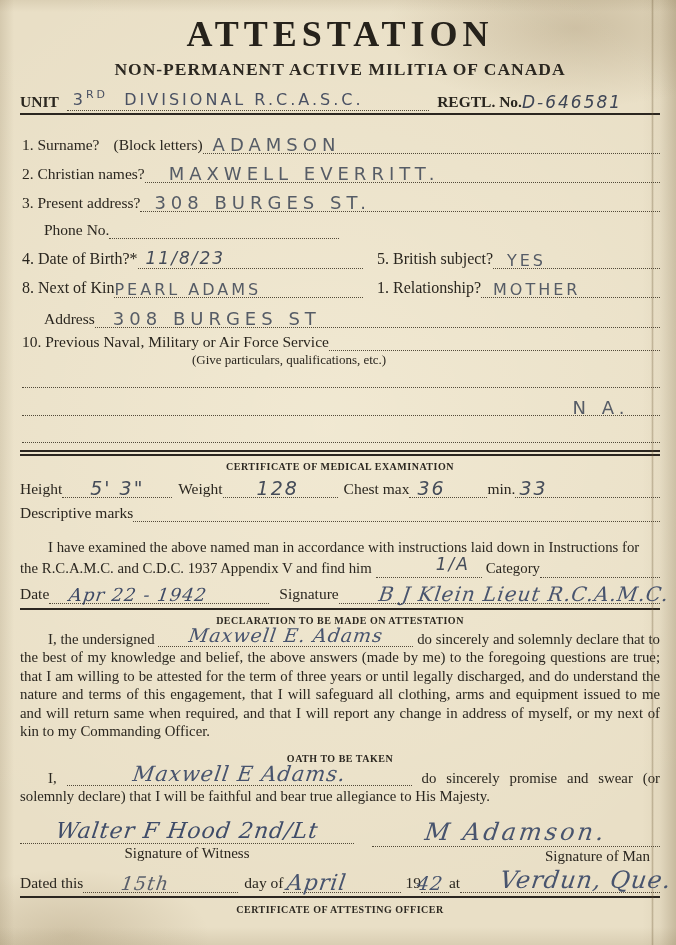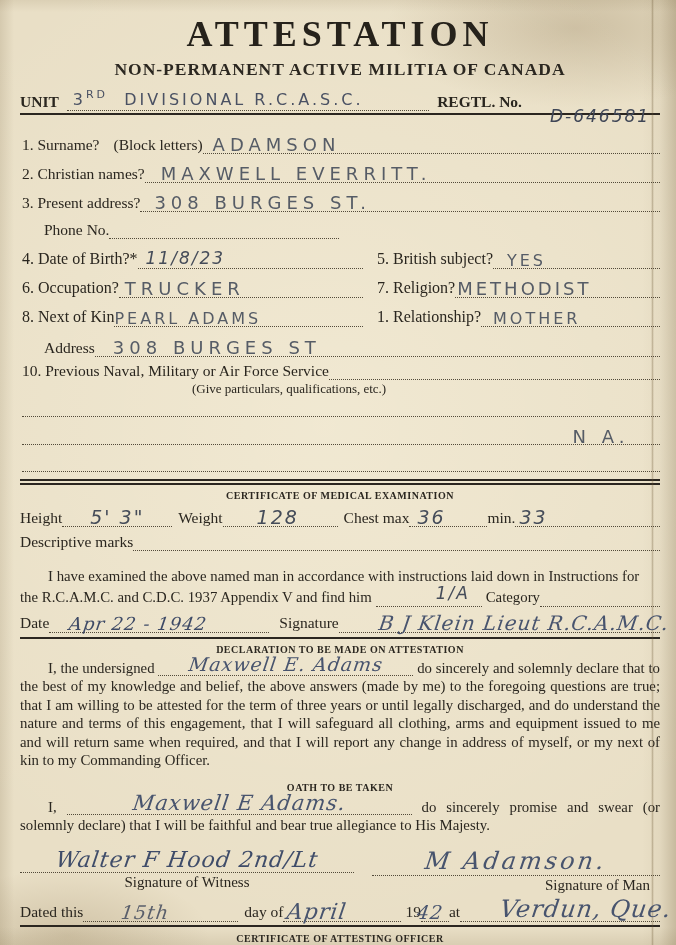--- a/index.html
+++ b/index.html
@@ -91,37 +91,37 @@
   <div class="title">ATTESTATION</div>
   <div class="subtitle">NON-PERMANENT ACTIVE MILITIA OF CANADA</div>
 
   <div class="row" style="margin-top:10px;">
     <span class="lbl" style="font-weight:bold;">UNIT</span>
     <span class="fill" style="margin:0 8px;">
       <span class="hand" style="top:-1px; left:6px; color:#4a5163;"><span>3</span><span style="font-size:11px; vertical-align:7px;">RD</span>&nbsp;&nbsp;<span>DIVISIONAL   R.C.A.S.C.</span></span>
     </span>
     <span class="lbl" style="font-weight:bold;">REGTL. No.</span>
     <span class="fill short" style="width:138px; border-bottom:none;">
-      <span class="handnum" style="top:15px; color:#3f4656;margin-left:28px;">D-646581</span>
+      <span class="handnum" style="top:1px; color:#3f4656;">D-646581</span>
     </span>
   </div>
   <div class="rule" style="margin-top:2px;"></div>
 
   <div style="margin-top:10px; padding-left:2px;">
     <div class="row" style="height:29px;">
       <span class="lbl">1. Surname?</span>
       <span class="lbl" style="margin-left:14px;">(Block letters)</span>
       <span class="fill">
         <span class="hand big" style="left:10px;">ADAMSON</span>
       </span>
     </div>
     <div class="row" style="height:29px;">
       <span class="lbl">2. Christian names?</span>
       <span class="fill">
-        <span class="hand big" style="left:16px;">MAXWELL EVERRITT.</span>
+        <span class="hand big" style="left:24px;">MAXWELL EVERRITT.</span>
       </span>
     </div>
     <div class="row" style="height:29px;">
       <span class="lbl">3. Present address?</span>
       <span class="fill">
         <span class="hand big" style="left:14px;">308 BURGES ST.</span>
       </span>
     </div>
     <div class="row" style="height:27px; padding-left:22px;">
       <span class="lbl">Phone No.</span>
@@ -132,34 +132,20 @@
       <div class="q-item" style="flex:0 0 355px;">
         <span class="lbl">4. Date of Birth?*</span>
         <span class="fill" style="margin-right:14px;">
           <span class="handnum" style="left:8px; top:0;">11/8/23</span>
         </span>
       </div>
       <div class="q-item">
         <span class="lbl">5. British subject?</span>
         <span class="fill">
           <span class="hand" style="left:14px;">YES</span>
-        </span>
-      </div>
-    </div>
-    <div class="cols" style="height:29px;">
-      <div class="q-item" style="flex:0 0 355px;">
-        <span class="lbl">6. Occupation?</span>
-        <span class="fill" style="margin-right:14px;">
-          <span class="hand big" style="left:6px;">TRUCKER</span>
-        </span>
-      </div>
-      <div class="q-item">
-        <span class="lbl">7. Religion?</span>
-        <span class="fill">
-          <span class="hand big" style="left:2px; letter-spacing:3px;">METHODIST</span>
         </span>
       </div>
     </div>
     <div class="cols" style="height:29px;">
       <div class="q-item" style="flex:0 0 355px;justify-content:flex-end;">
         <span class="lbl">8. Next of Kin</span>
         <span class="fill" style="margin-right:14px;">
           <span class="hand" style="left:0;">PEARL ADAMS</span>
         </span>
       </div>

